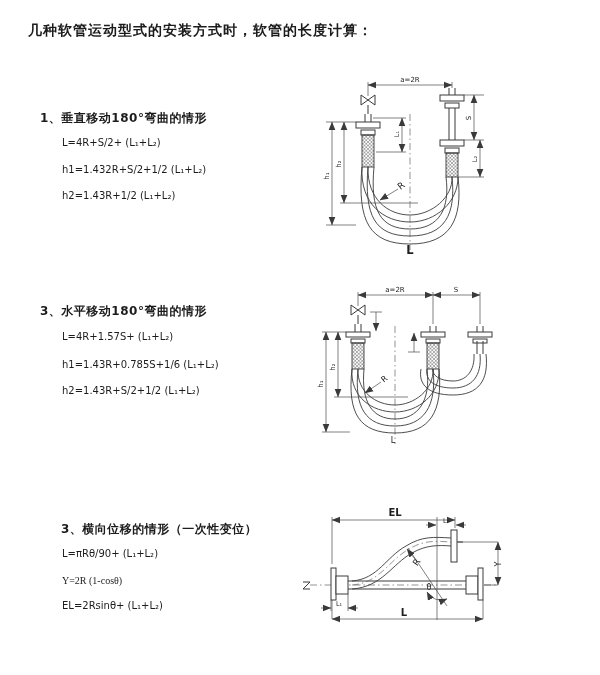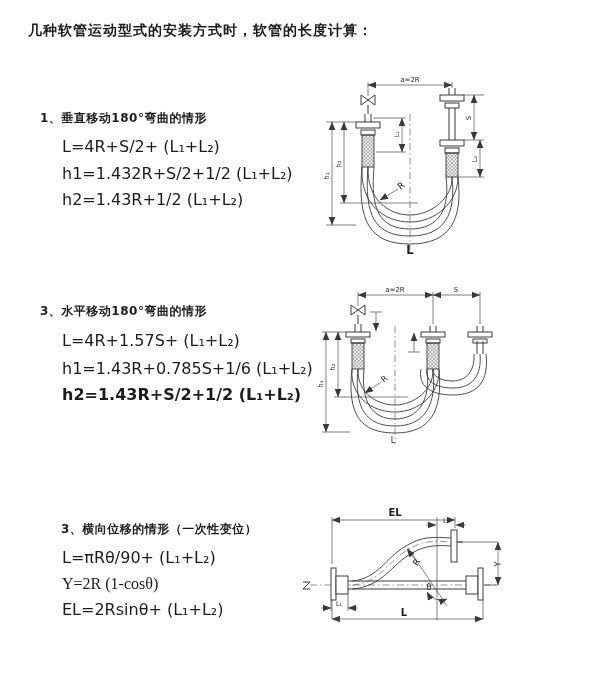--- a/index.html
+++ b/index.html
@@ -1,24 +1,24 @@
 <!DOCTYPE html>
 <html><head>
 <meta charset="utf-8">
 <style>
   html,body{margin:0;padding:0;}
   body{width:600px;height:675px;background:#ffffff;position:relative;overflow:hidden;
        font-family:"DejaVu Sans","Liberation Sans",sans-serif;color:#1c1c1c;}
   .abs{position:absolute;}
   .title{left:28px;top:22px;font-size:14px;font-weight:700;letter-spacing:1px;white-space:nowrap;}
   .heading{font-size:12px;font-weight:700;letter-spacing:.5px;white-space:nowrap;}
-  .formula{font-size:16px;font-weight:500;white-space:nowrap;}
+  .formula{font-size:10px;font-weight:500;white-space:nowrap;}
   
   .h1c{left:40px;top:110px;} .f10{left:62px;top:137px;} .f11{left:62px;top:164px;} .f12{left:62px;top:190px;}
-  .h2c{left:40px;top:303px;} .f20{left:62px;top:331px;} .f21{left:62px;top:359px;} .f22{left:62px;top:385px;font-weight:bold;}
+  .h2c{left:40px;top:303px;} .f20{left:62px;top:331px;} .f21{left:62px;top:359px;} .f22{left:62px;top:385px;}
   .h3c{left:40px;top:521px;margin-left:21px;} .f30{left:62px;top:548px;} .f31{left:62px;top:575px;font-family:Liberation Serif, serif;} .f32{left:62px;top:600px;}
   
   svg.dgm{position:absolute;overflow:visible;}
   .d1{left:312px;top:72px;} .d2{left:308px;top:282px;} .d3{left:300px;top:502px;}
   .geo{fill:none;stroke:#3a3a3a;stroke-width:1;}
   .hose{fill:none;stroke:#3a3a3a;stroke-width:.9;}
   .fit{fill:#ffffff;stroke:#3a3a3a;stroke-width:1;}
   .braid{fill:url(#hatch);stroke:#3a3a3a;stroke-width:.9;}
   .dim{fill:none;stroke:#4a4a4a;stroke-width:.7;}
   .cl{fill:none;stroke:#666;stroke-width:.7;stroke-dasharray:7 3 1.5 3;}

